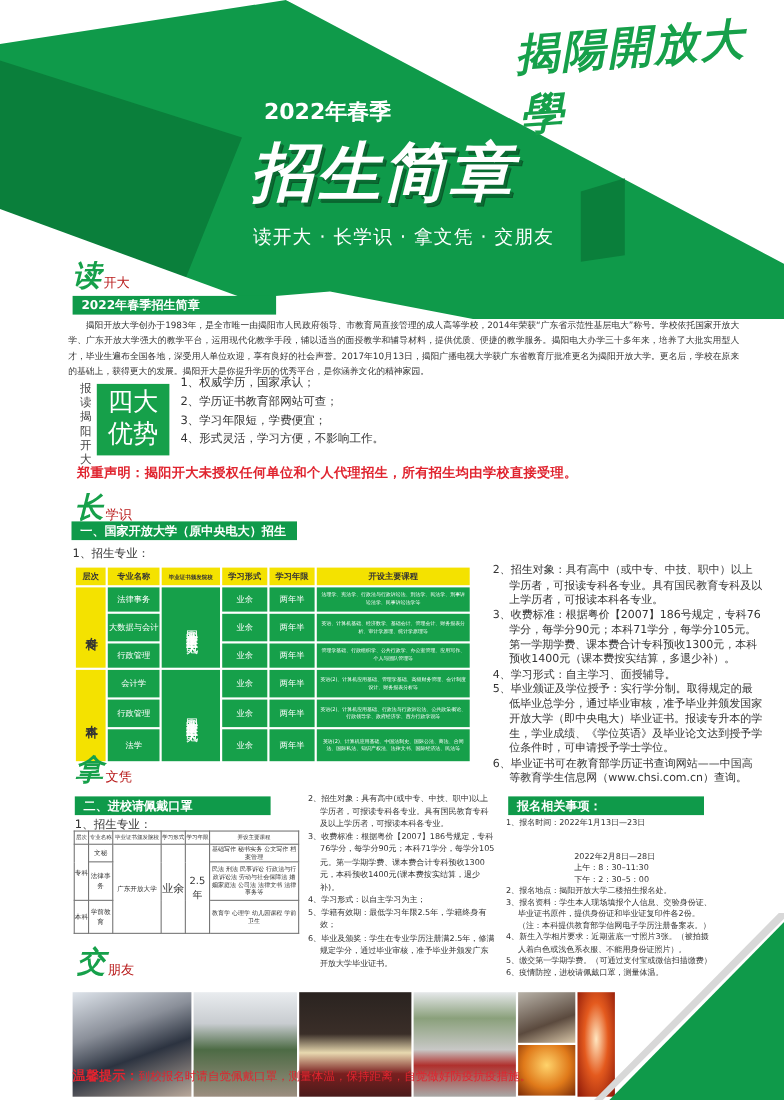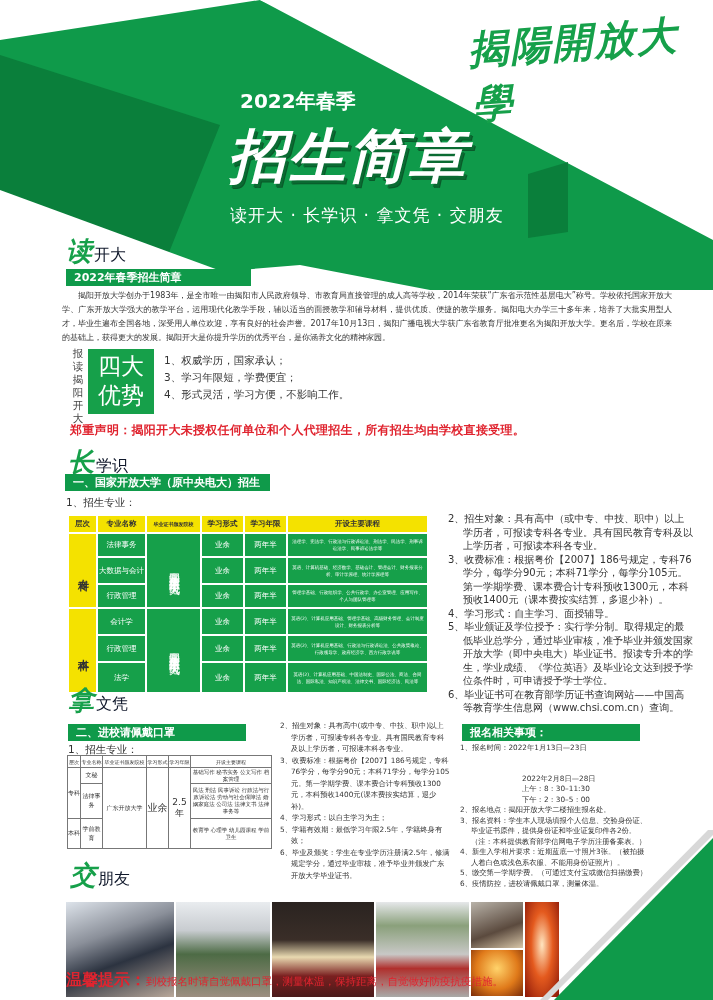--- a/index.html
+++ b/index.html
@@ -8,29 +8,29 @@
   .abs { position: absolute; }
   
   .hdr-band { position: absolute; left: 0; top: 0; width: 713px; height: 320px; }
   .logo-cal { position: absolute; left: 470px; top: 14px; font-family: "DejaVu Serif", serif; font-size: 40px; color: #16a04a; font-style: italic; font-weight: bold; letter-spacing: 2px; transform: rotate(-4deg); }
   .season { position: absolute; left: 240px; top: 88px; color: #fff; font-size: 20px; font-weight: bold; }
   .big-title { position: absolute; left: 228px; top: 118px; color: #fff; font-size: 58px; font-weight: bold; font-style: italic; letter-spacing: 2px; text-shadow: 2px 3px 0 #0a6b32, 3px 4px 0 #0a5a2a; }
   .slogan { position: absolute; left: 230px; top: 204px; color: #fff; font-size: 17px; letter-spacing: 1px; }
 
   .sec-head { position: absolute; display: flex; align-items: flex-end; }
   .sec-glyph { font-family: "DejaVu Serif", serif; color: #16a04a; font-size: 26px; font-weight: bold; font-style: italic; line-height: 1; }
-  .sec-rest { font-size: 16px; color: #0f172a; margin-left: 2px; line-height: 1.1; }
+  .sec-rest { font-size: 12px; color: #b91c1c; margin-left: 2px; line-height: 1.1; }
 
   .bar { position: absolute; background: #0f9a4a; color: #fff; font-size: 11px; padding: 2px 8px; height: 17px; line-height: 13px; font-weight: bold; }
 
   .intro { position: absolute; left: 62px; top: 289px; width: 610px; font-size: 8px; line-height: 14px; color: #333; text-indent: 2em; text-align: justify; }
 
   .vert { position: absolute; left: 72px; top: 347px; width: 12px; font-size: 10.5px; line-height: 13px; color: #444; text-align: center; }
   .adv-box { position: absolute; left: 88px; top: 349px; width: 66px; height: 65px; background: #16a04a; color: #fff; font-size: 23px; line-height: 29px; text-align: center; padding-top: 3px; }
-  .adv-list { position: absolute; left: 164px; top: 352px; font-size: 10.5px; line-height: 17px; color: #333; }
+  .adv-list { position: absolute; left: 164px; top: 340px; font-size: 10.5px; line-height: 17px; color: #333; }
   .notice { position: absolute; left: 70px; top: 422px; font-size: 12px; font-weight: bold; color: #e0242f; letter-spacing: 0.3px; }
 
   .sub-label { position: absolute; font-size: 10.5px; color: #333; }
 
   
   .ntable { position: absolute; left: 67px; top: 514px; width: 362px; border-collapse: separate; border-spacing: 2px; font-size: 7.5px; }
   .ntable th { background: #f4e200; color: #333; height: 16px; font-weight: bold; }
   .ntable td { background: #16a04a; color: #fff; text-align: center; }
   .ntable td.level { background: #f4e200; color: #333; font-size: 11px; font-weight: bold; width: 27px; }
   .ntable td.course { font-size: 4.5px; line-height: 7px; padding: 0 3px; }
@@ -40,21 +40,21 @@
   .rlist .item { padding-left: 1.5em; text-indent: -1.5em; }
 
   
   .gtable { position: absolute; left: 67px; top: 755px; width: 205px; border-collapse: collapse; font-size: 5px; color: #333; }
   .gtable th, .gtable td { border: 1px solid #777; text-align: center; }
   .gtable th { height: 12px; font-weight: normal; }
 
   .photos { position: absolute; left: 66px; top: 902px; height: 94px; display: flex; gap: 2px; }
   .photo { height: 95px; }
   .tip { position: absolute; left: 66px; top: 970px; font-size: 10.5px; color: #e0242f; }
-  .tip b { font-size: 16px; }
+  .tip b { font-size: 12px; }
 </style>
 </head>
 <body>
 
 <svg class="hdr-band" width="713" height="1000" viewBox="0 0 713 1000" style="height:1000px;">
   <polygon points="260,0 713,0 713,290 560,290" fill="#ffffff"></polygon>
   <polygon points="0,40 260,0 713,240 713,290 430,290 300,265 0,290" fill="#0f9a4a"></polygon>
   <polygon points="0,55 220,125 160,275 0,290" fill="#0a7f3b"></polygon>
   <polygon points="0,190 300,300 0,320" fill="#ffffff"></polygon>
   <polygon points="300,262 430,232 713,232 713,290 300,290" fill="#0f9a4a" opacity="0"></polygon>
@@ -82,20 +82,21 @@
 <div class="bar" style="left:66px;top:269px;width:185px;">2022年春季招生简章</div>
 <p class="intro">揭阳开放大学创办于1983年，是全市唯一由揭阳市人民政府领导、市教育局直接管理的成人高等学校，2014年荣获“广东省示范性基层电大”称号。学校依托国家开放大学、广东开放大学强大的教学平台，运用现代化教学手段，辅以适当的面授教学和辅导材料，提供优质、便捷的教学服务。揭阳电大办学三十多年来，培养了大批实用型人才，毕业生遍布全国各地，深受用人单位欢迎，享有良好的社会声誉。2017年10月13日，揭阳广播电视大学获广东省教育厅批准更名为揭阳开放大学。更名后，学校在原来的基础上，获得更大的发展。揭阳开大是你提升学历的优秀平台，是你涵养文化的精神家园。</p>
 
 <div class="vert">报读揭阳开大</div>
 <div class="adv-box">
   <div>四大</div>
   <div>优势</div>
 </div>
 <div class="adv-list">
   <div>1、权威学历，国家承认；</div>
+  <div>2、学历证书教育部网站可查；</div>
   <div>3、学习年限短，学费便宜；</div>
   <div>4、形式灵活，学习方便，不影响工作。</div>
 </div>
 <div class="notice">郑重声明：揭阳开大未授权任何单位和个人代理招生，所有招生均由学校直接受理。</div>
 
 <div class="sec-head" style="left:68px;top:449px;">
   <span class="sec-glyph">长</span>
   <span class="sec-rest">学识</span>
 </div>
 <div class="bar" style="left:65px;top:474px;width:205px;">一、国家开放大学（原中央电大）招生</div>

